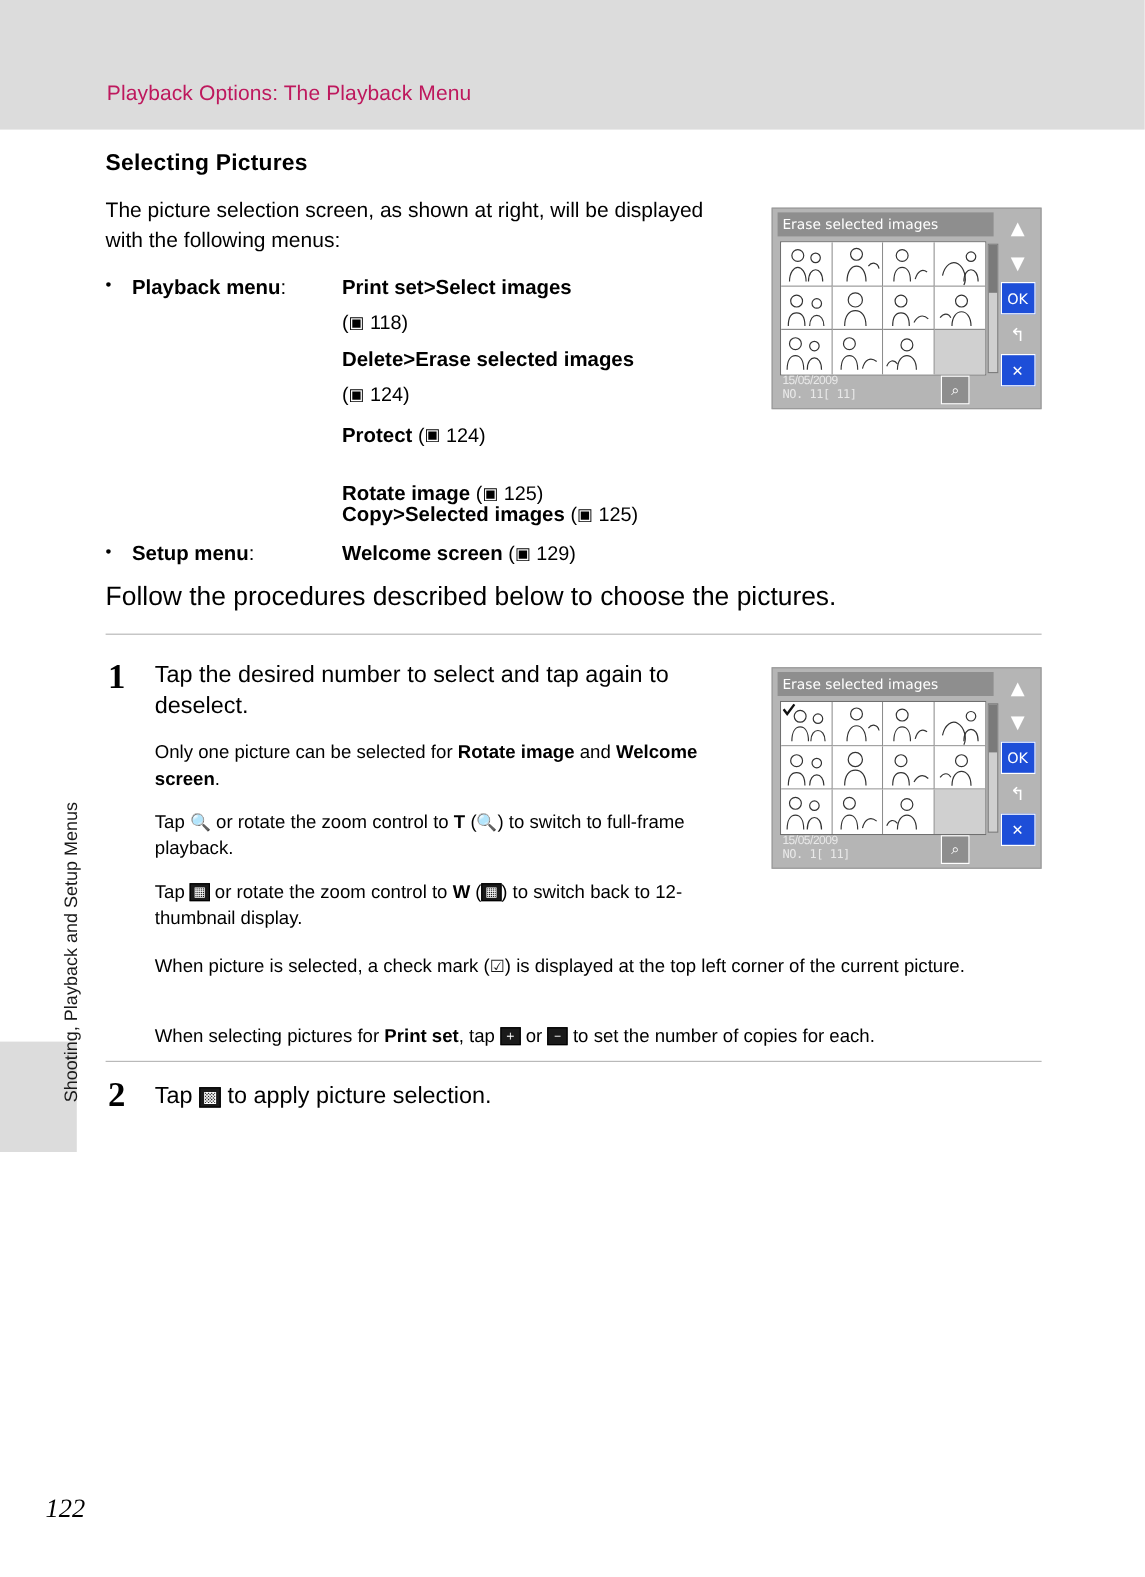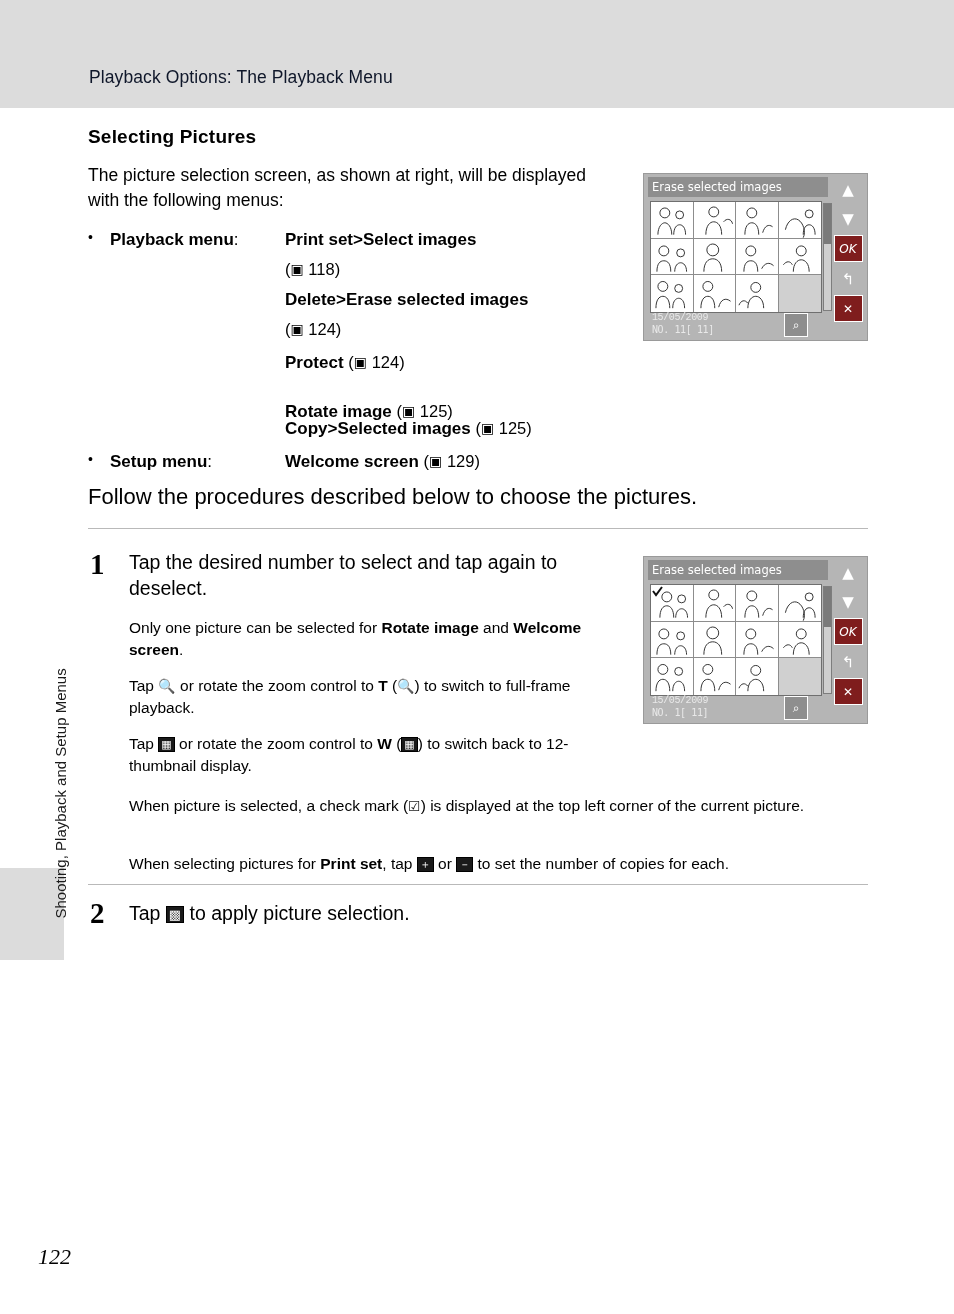--- a/index.html
+++ b/index.html
@@ -21,21 +21,21 @@
     left: 0; top: 0;
     width: 954px;
     height: 108px;
     background: #dcdcdc;
   }
   .header-title {
     position: absolute;
     left: 89px;
     top: 67px;
     font-size: 17.5px;
-    color: #0f172a;
+    color: #be185d;
     letter-spacing: 0.1px;
   }
   
   .side-tab {
     position: absolute;
     left: 0;
     top: 868px;
     width: 64px;
     height: 92px;
     background: #dcdcdc;
@@ -165,21 +165,21 @@
     overflow: hidden;
     background: #fff;
   }
   .cam-cell:nth-child(4n) { border-right: none; }
   .cam-cell:nth-child(n+9) { border-bottom: none; }
   .cam-cell.sel { background: #d0d0d0; }
   .cam-date {
     position: absolute;
     font-size: 10px;
     color: #e9e9e9;
-    font-family: Liberation Mono, monospace;
+    font-family: Liberation Sans, sans-serif;
     letter-spacing: -0.4px;
   }
   .cam-no {
     position: absolute;
     font-size: 10px;
     color: #e9e9e9;
     font-family: "DejaVu Sans Mono", monospace;
     letter-spacing: -0.4px;
   }
   .cam-btns {
@@ -194,23 +194,22 @@
     margin: 0 auto 4px auto;
     color: #ffffff;
     font-size: 15px;
     display: flex;
     align-items: center;
     justify-content: center;
     font-family: "DejaVu Sans", sans-serif;
   }
   .cam-btn.boxed {
     border: 1px solid #ffffff;
-    background: #7f1d1d;
+    background: #1d4ed8;
     font-size: 12px;
-    font-style: italic;
   }
   .cam-mag {
     position: absolute;
     width: 22px;
     height: 22px;
     border: 1px solid #ffffff;
     background: #8e8e8e;
     color: #fff;
     font-size: 12px;
     display: flex;

